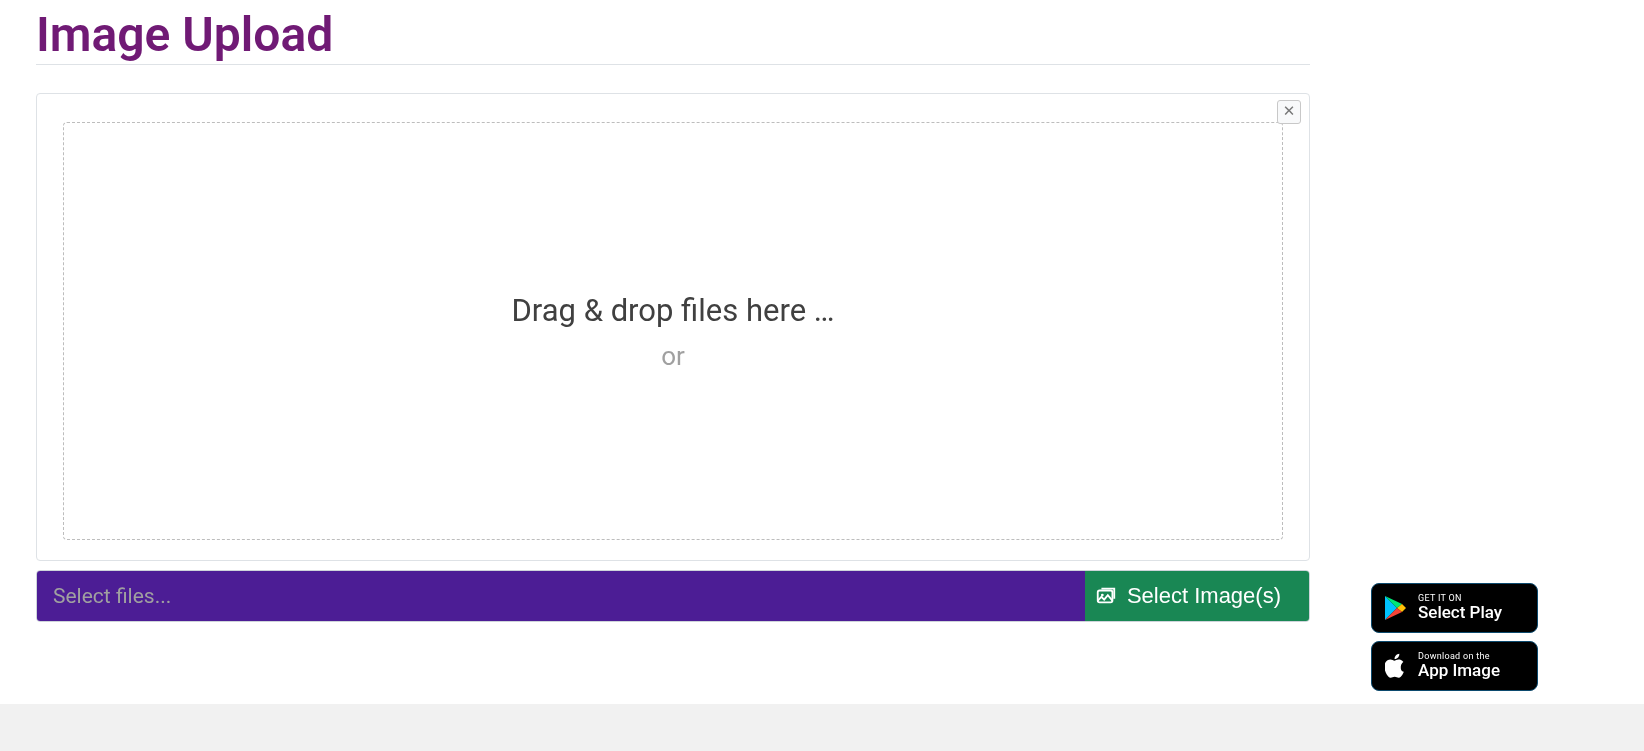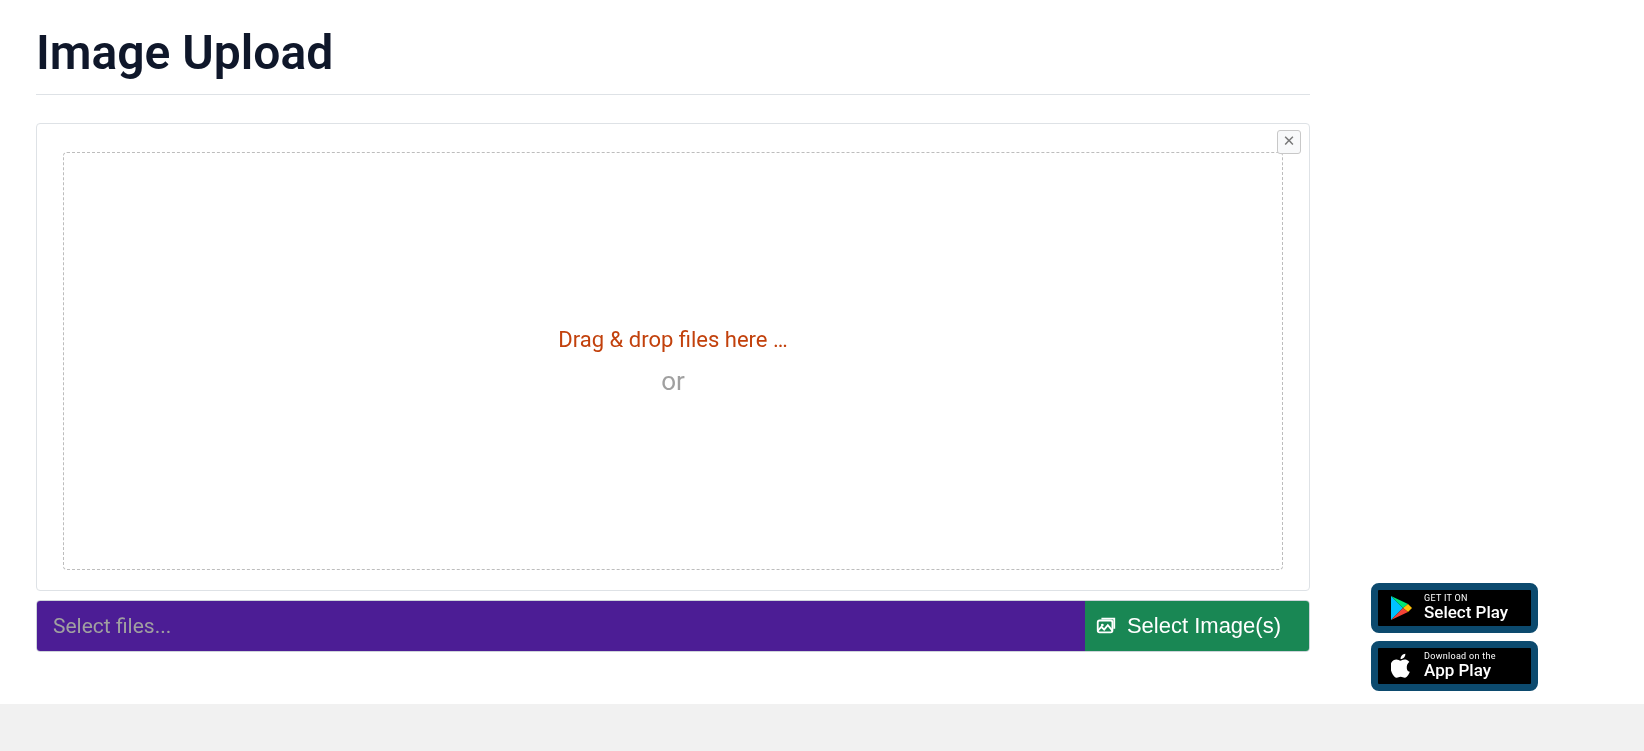--- a/index.html
+++ b/index.html
@@ -15,24 +15,24 @@
       position: relative;
       overflow: hidden;
     }
     .container {
       padding: 0 0 0 36px;
       width: 1310px;
     }
     h1.page-title {
       font-size: 48px;
       font-weight: 600;
-      color: #0f172a;
+      color: #701a75;
       line-height: 1.2;
-      padding-top: 24px;
-      margin-bottom: 12px;
+      padding-top: 6px;
+      margin-bottom: 0;
     }
     .subtitle {
       font-size: 21px;
       color: #212529;
       font-weight: 400;
       margin-bottom: 14px;
     }
     hr.divider {
       border: none;
       border-top: 1px solid #dee2e6;
@@ -67,22 +67,22 @@
       border: 1px dashed #bdbdbd;
       border-radius: 4px;
       height: 418px;
       display: flex;
       flex-direction: column;
       align-items: center;
       justify-content: center;
       gap: 14px;
     }
     .drop-line {
-      font-size: 22px;
-      color: #c2410c;
+      font-size: 31px;
+      color: #404040;
       font-weight: 400;
       text-align: center;
       line-height: 1.2;
     }
     .drop-or {
       font-size: 26px;
       color: #a0a0a0;
       font-weight: 400;
       line-height: 1;
     }
@@ -124,21 +124,21 @@
       right: 106px;
       bottom: 60px;
       display: flex;
       flex-direction: column;
       gap: 8px;
     }
     .store-badge {
       width: 167px;
       height: 50px;
       background: #000;
-      border: 7px solid #0c4a6e;
+      border: 1px solid #0c4a6e;
       border-radius: 8px;
       display: flex;
       align-items: center;
       padding: 0 10px;
       gap: 8px;
       color: #fff;
       cursor: pointer;
     }
     .store-badge .badge-icon {
       width: 28px;
@@ -220,18 +220,18 @@
     </span>
   </div>
   <div class="store-badge">
     <span class="badge-icon">
       <svg width="22" height="26" viewBox="0 0 22 26" fill="#fff">
         <path d="M15.8 13.6c0-3 2.5-4.5 2.6-4.6-1.4-2.1-3.6-2.4-4.4-2.4-1.9-.2-3.6 1.1-4.6 1.1-.9 0-2.4-1.1-4-1.1-2 0-3.9 1.2-5 3-2.1 3.7-.5 9.2 1.5 12.2 1 1.5 2.2 3.1 3.8 3 1.5-.1 2.1-1 4-1 1.8 0 2.4 1 4 1 1.6 0 2.7-1.5 3.7-3 .8-1.2 1.2-2.4 1.4-3-3-.3-3-3.5-3-4.2zM13.1 4.5c.8-1 1.4-2.4 1.2-3.8-1.2 0-2.6.8-3.5 1.8-.8.9-1.4 2.3-1.2 3.6 1.3.1 2.7-.7 3.5-1.6z"></path>
       </svg>
     </span>
     <span class="badge-text">
       <span class="badge-top">Download on the</span>
-      <span class="badge-bottom">App Play</span>
+      <span class="badge-bottom">App Image</span>
     </span>
   </div>
 </div>
 
 <div class="bottom-bar"></div>
 
 </body></html>

